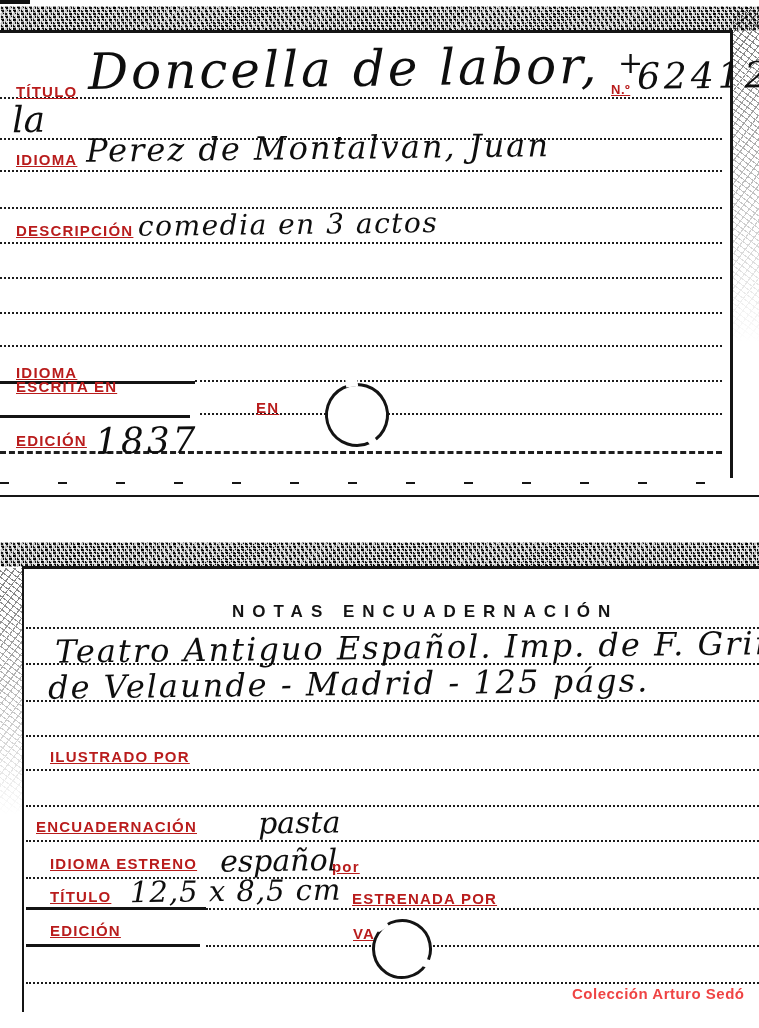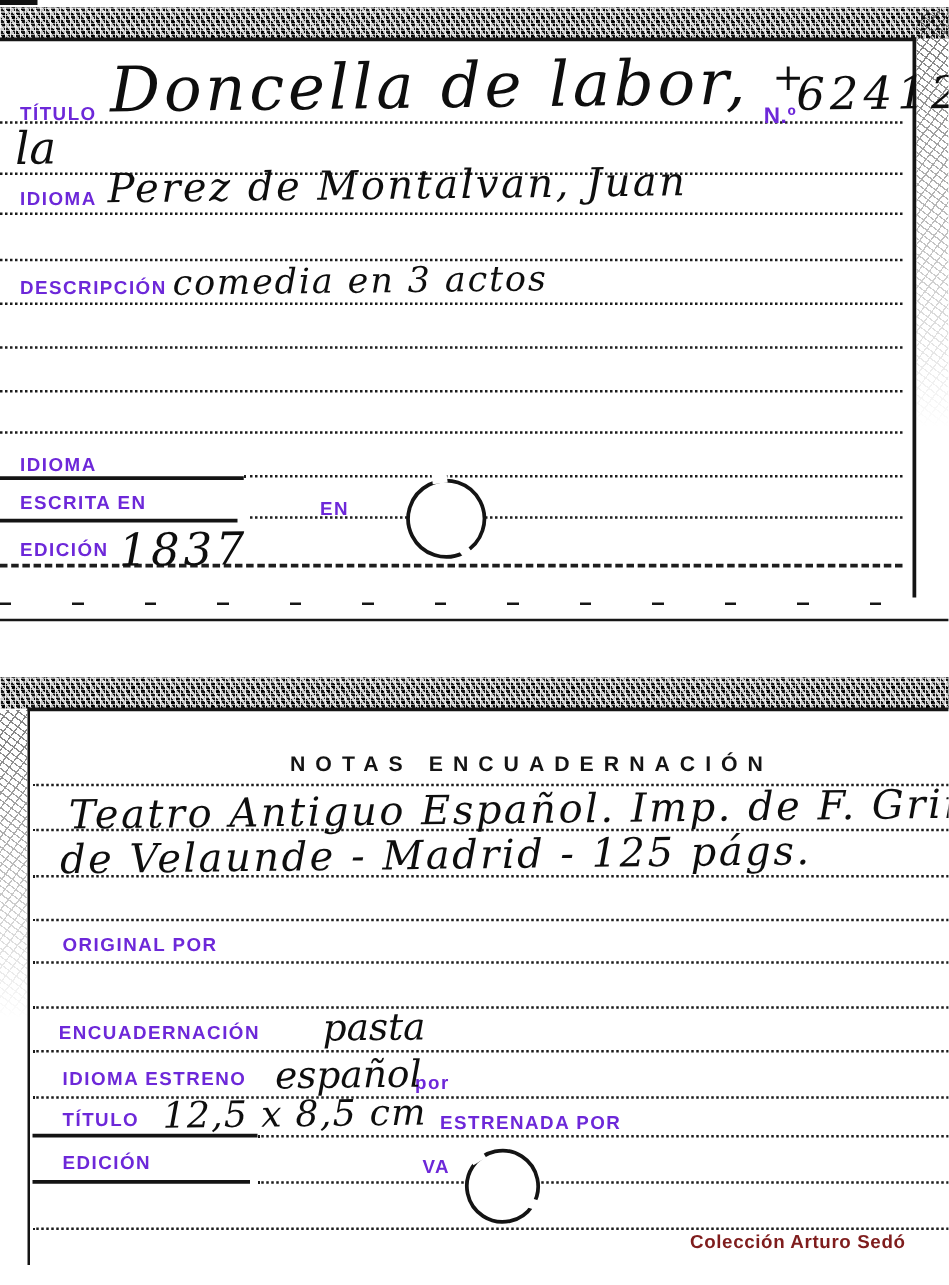--- a/index.html
+++ b/index.html
@@ -1,22 +1,22 @@
 <!DOCTYPE html>
 <html><head>
 <meta charset="utf-8">
 <style>
   html,body{margin:0;padding:0;background:#ffffff;}
   .page{position:relative;width:759px;height:1028px;background:#fff;overflow:hidden;
         font-family:"Liberation Sans",sans-serif;color:#121212;}
 
   
   .lbl{position:absolute;font:700 15px "Liberation Sans",sans-serif;letter-spacing:1.2px;
-       color:#6d28d9;white-space:nowrap;}
-  .lbl.small{font-size:18px;letter-spacing:.5px;}
+       color:#b91c1c;white-space:nowrap;text-decoration:underline;}
+  .lbl.small{font-size:13px;letter-spacing:.5px;}
 
   
   .hw{position:absolute;font-family:"DejaVu Serif",serif;font-style:italic;color:#0e0e0e;
       white-space:nowrap;transform:rotate(-0.7deg);line-height:1;}
 
   
   .dot{position:absolute;height:0;border-bottom:2px dotted #1c1c1c;}
   .solid{position:absolute;height:0;border-bottom:3px solid #141414;}
   .thin{position:absolute;height:0;border-bottom:2px solid #161616;}
   .dash{position:absolute;height:0;border-bottom:3px dashed #1e1e1e;}
@@ -39,21 +39,21 @@
     -webkit-mask-image:linear-gradient(#000 10%, transparent 95%);
     mask-image:linear-gradient(#000 10%, transparent 95%);}
 
   
   .ring{position:absolute;border:3px solid #141414;border-radius:50%;background:#fff;}
   .ring .notch{position:absolute;width:12px;height:8px;background:#fff;}
 
   .hdr{position:absolute;font:700 17px "Liberation Sans",sans-serif;letter-spacing:8px;
        color:#141414;white-space:nowrap;}
   .coll{position:absolute;font:700 15px "Liberation Sans",sans-serif;letter-spacing:.5px;
-        color:#7f1d1d;white-space:nowrap;}
+        color:#ef4444;white-space:nowrap;margin-left:20px;}
   .cross{position:absolute;font-family:"DejaVu Serif",serif;font-style:italic;
          font-size:30px;color:#0e0e0e;line-height:1;}
 </style>
 </head>
 <body>
 
 <div class="page">
 
   <div>
 
@@ -76,21 +76,21 @@
     <div class="solid" style="left:0;top:415px;width:190px;"></div>
     <div class="dot" style="left:200px;top:413px;width:522px;"></div>
     <div class="dash" style="left:0;top:451px;width:722px;"></div>
     <div class="sparse" style="left:0;top:482px;width:745px;"></div>
     <div class="thin" style="left:0;top:495px;width:759px;"></div>
 
     <div class="lbl" style="left:16px;top:83px;">TÍTULO</div>
     <div class="lbl" style="left:16px;top:151px;">IDIOMA</div>
     <div class="lbl" style="left:16px;top:222px;">DESCRIPCIÓN</div>
     <div class="lbl" style="left:16px;top:364px;">IDIOMA</div>
-    <div class="lbl" style="left:16px;top:394px;">ESCRITA EN</div>
+    <div class="lbl" style="left:16px;top:378px;">ESCRITA EN</div>
     <div class="lbl" style="left:256px;top:399px;">EN</div>
     <div class="lbl" style="left:16px;top:432px;">EDICIÓN</div>
     <div class="lbl small" style="left:611px;top:82px;">N.º</div>
 
     <div class="hw" style="left:88px;top:44px;font-size:50px;letter-spacing:3px;">Doncella de labor,</div>
     <div class="cross" style="left:618px;top:48px;">+</div>
     <div class="hw" style="left:637px;top:58px;font-size:36px;letter-spacing:4px;">62412</div>
     <div class="hw" style="left:12px;top:102px;font-size:36px;">la</div>
     <div class="hw" style="left:86px;top:132px;font-size:32px;letter-spacing:2px;">Perez de Montalvan, Juan</div>
     <div class="hw" style="left:138px;top:211px;font-size:28px;letter-spacing:1.5px;">comedia en 3 actos</div>
@@ -118,28 +118,28 @@
     <div class="dot" style="left:26px;top:769px;width:733px;"></div>
     <div class="dot" style="left:26px;top:805px;width:733px;"></div>
     <div class="dot" style="left:26px;top:840px;width:733px;"></div>
     <div class="dot" style="left:26px;top:877px;width:733px;"></div>
     <div class="solid" style="left:26px;top:907px;width:180px;"></div>
     <div class="dot" style="left:206px;top:908px;width:553px;"></div>
     <div class="solid" style="left:26px;top:944px;width:174px;"></div>
     <div class="dot" style="left:206px;top:945px;width:553px;"></div>
     <div class="dot" style="left:26px;top:982px;width:733px;"></div>
 
-    <div class="lbl" style="left:50px;top:748px;">ORIGINAL POR</div>
-    <div class="lbl" style="left:47px;top:818px;">ENCUADERNACIÓN</div>
+    <div class="lbl" style="left:50px;top:748px;">ILUSTRADO POR</div>
+    <div class="lbl" style="left:36px;top:818px;">ENCUADERNACIÓN</div>
     <div class="lbl" style="left:50px;top:855px;">IDIOMA ESTRENO</div>
     <div class="lbl" style="left:332px;top:858px;text-transform:none;">por</div>
     <div class="lbl" style="left:50px;top:888px;">TÍTULO</div>
     <div class="lbl" style="left:352px;top:890px;">ESTRENADA POR</div>
     <div class="lbl" style="left:50px;top:922px;">EDICIÓN</div>
-    <div class="lbl" style="left:338px;top:925px;">VA</div>
+    <div class="lbl" style="left:353px;top:925px;">VA</div>
 
     <div class="hw" style="left:55px;top:631px;font-size:32px;letter-spacing:2px;">Teatro Antiguo Español. Imp. de F. Grimaud</div>
     <div class="hw" style="left:48px;top:668px;font-size:32px;letter-spacing:2px;">de Velaunde - Madrid - 125 págs.</div>
     <div class="hw" style="left:258px;top:808px;font-size:30px;">pasta</div>
     <div class="hw" style="left:220px;top:846px;font-size:30px;">español</div>
     <div class="hw" style="left:130px;top:877px;font-size:29px;letter-spacing:1px;">12,5 x 8,5 cm</div>
 
     <div class="ring" style="left:372px;top:919px;width:54px;height:54px;transform:rotate(-12deg);">
       <div class="notch" style="left:6px;top:-4px;transform:rotate(-20deg);"></div>
       <div class="notch" style="right:0;bottom:4px;transform:rotate(30deg);"></div>

